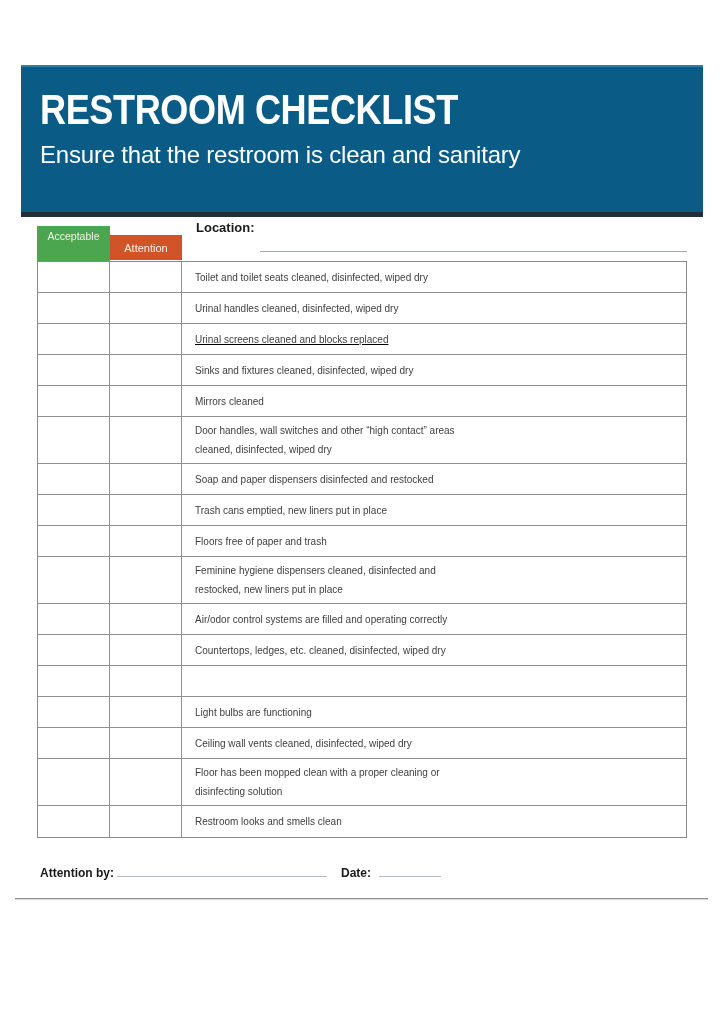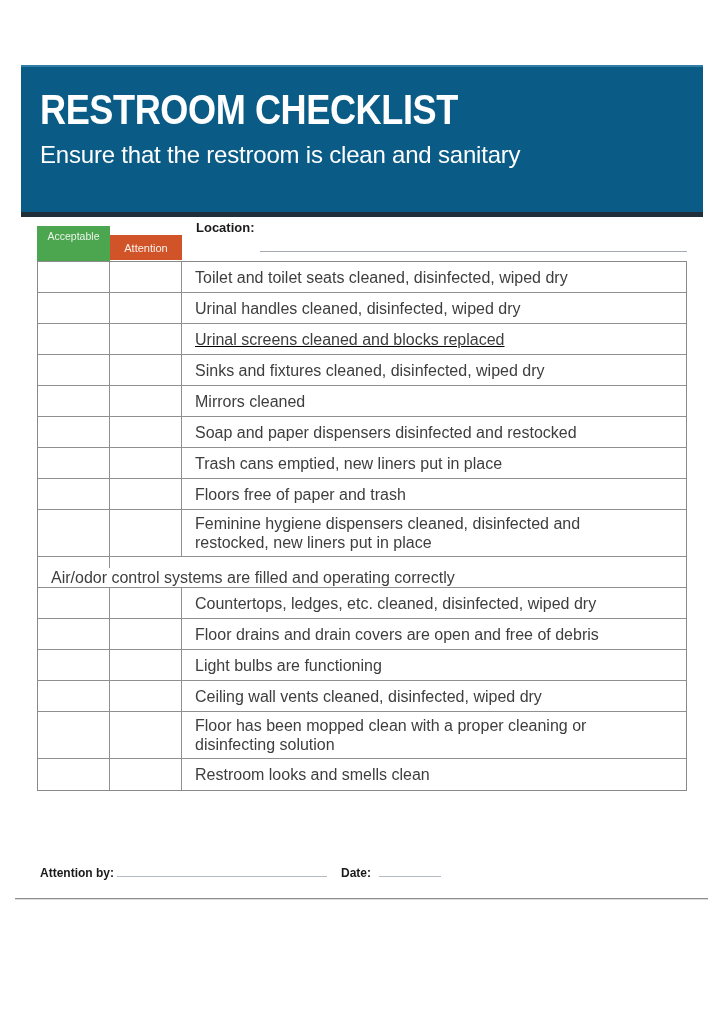--- a/index.html
+++ b/index.html
@@ -61,21 +61,21 @@
     background:#ffffff;
   }
   .trow { display:flex; border-bottom:1px solid #909090; }
   .trow:last-child { border-bottom:none; }
   .cell { height:100%; }
   .c1 { width:72px; border-right:1px solid #909090; cursor:pointer; }
   .c2 { width:72px; border-right:1px solid #909090; cursor:pointer; }
   .c3 {
     flex:1; display:flex; align-items:center;
     padding:0 10px 0 13px;
-    font-size:16px; line-height:19px; color:var(--body_text,#3e3e3e);
+    font-size:10px; line-height:19px; color:var(--body_text,#3e3e3e);
     white-space:pre-line;
   }
 
   
   .footer {
     position:absolute; left:40px; top:864px;
     display:flex; align-items:baseline;
   }
   .f-label { font-size:12px; font-weight:bold; color:#1a1a1a; white-space:nowrap; }
   .f-line { border-bottom:1px solid #b4bac2; height:13px; cursor:text; }
@@ -128,20 +128,26 @@
       <div class="trow" style="height: 31px;">
         <div class="cell c1"></div>
         <div class="cell c2"></div>
         <div class="cell c3">Sinks and fixtures cleaned, disinfected, wiped dry</div>
       </div>
       <div class="trow" style="height: 31px;">
         <div class="cell c1"></div>
         <div class="cell c2"></div>
         <div class="cell c3">Mirrors cleaned</div>
       </div>
+      <div class="trow" style="height: 47px;">
+        <div class="cell c1"></div>
+        <div class="cell c2"></div>
+        <div class="cell c3">Door handles, wall switches and other “high contact” areas
+cleaned, disinfected, wiped dry</div>
+      </div>
       <div class="trow" style="height: 31px;">
         <div class="cell c1"></div>
         <div class="cell c2"></div>
         <div class="cell c3">Soap and paper dispensers disinfected and restocked</div>
       </div>
       <div class="trow" style="height: 31px;">
         <div class="cell c1"></div>
         <div class="cell c2"></div>
         <div class="cell c3">Trash cans emptied, new liners put in place</div>
       </div>
@@ -149,34 +155,33 @@
         <div class="cell c1"></div>
         <div class="cell c2"></div>
         <div class="cell c3">Floors free of paper and trash</div>
       </div>
       <div class="trow" style="height: 47px;">
         <div class="cell c1"></div>
         <div class="cell c2"></div>
         <div class="cell c3">Feminine hygiene dispensers cleaned, disinfected and
 restocked, new liners put in place</div>
       </div>
-      <div class="trow" style="height: 31px; flex-direction: column;">
+      <div class="trow" style="height: 31px;">
         <div class="cell c1"></div>
         <div class="cell c2"></div>
         <div class="cell c3">Air/odor control systems are filled and operating correctly</div>
       </div>
       <div class="trow" style="height: 31px;">
         <div class="cell c1"></div>
         <div class="cell c2"></div>
         <div class="cell c3">Countertops, ledges, etc. cleaned, disinfected, wiped dry</div>
       </div>
       <div class="trow" style="height: 31px;">
         <div class="cell c1"></div>
         <div class="cell c2"></div>
-        <div class="cell c3">Floor drains and drain covers are open and free of debris</div>
       </div>
       <div class="trow" style="height: 31px; align-items: center;">
         <div class="cell c1"></div>
         <div class="cell c2"></div>
         <div class="cell c3">Light bulbs are functioning</div>
       </div>
       <div class="trow" style="height: 31px;">
         <div class="cell c1"></div>
         <div class="cell c2"></div>
         <div class="cell c3">Ceiling wall vents cleaned, disinfected, wiped dry</div>

